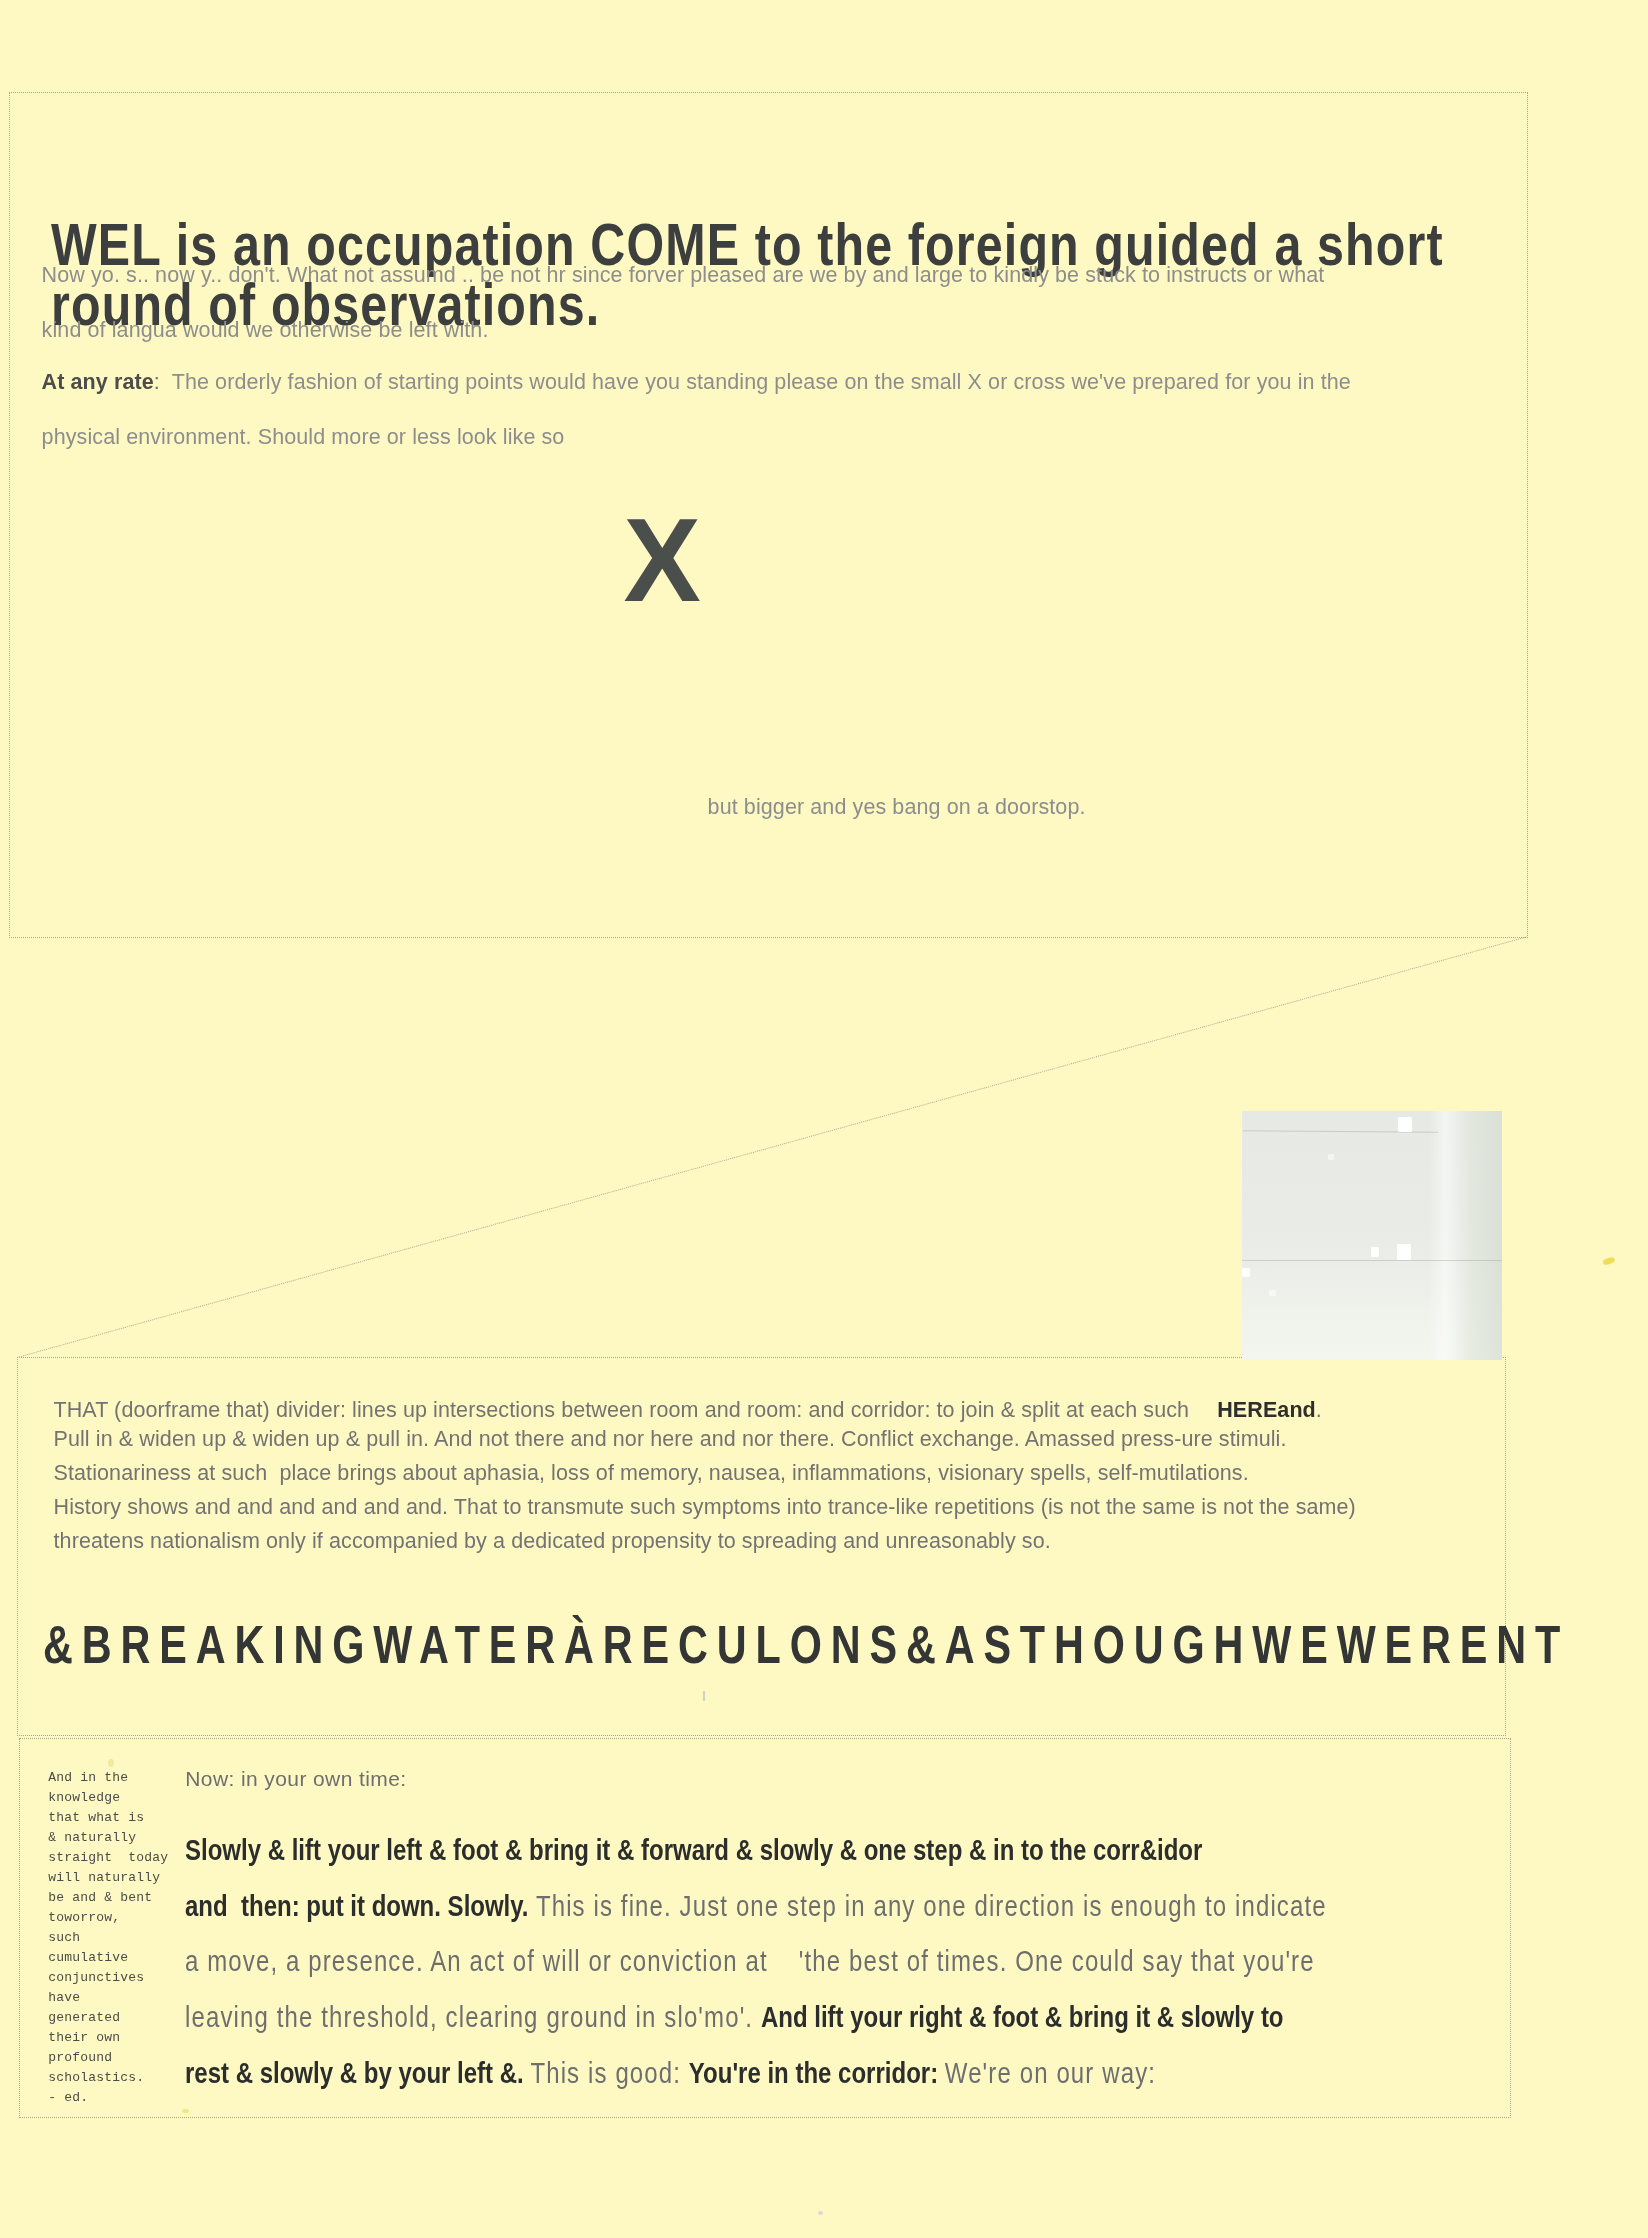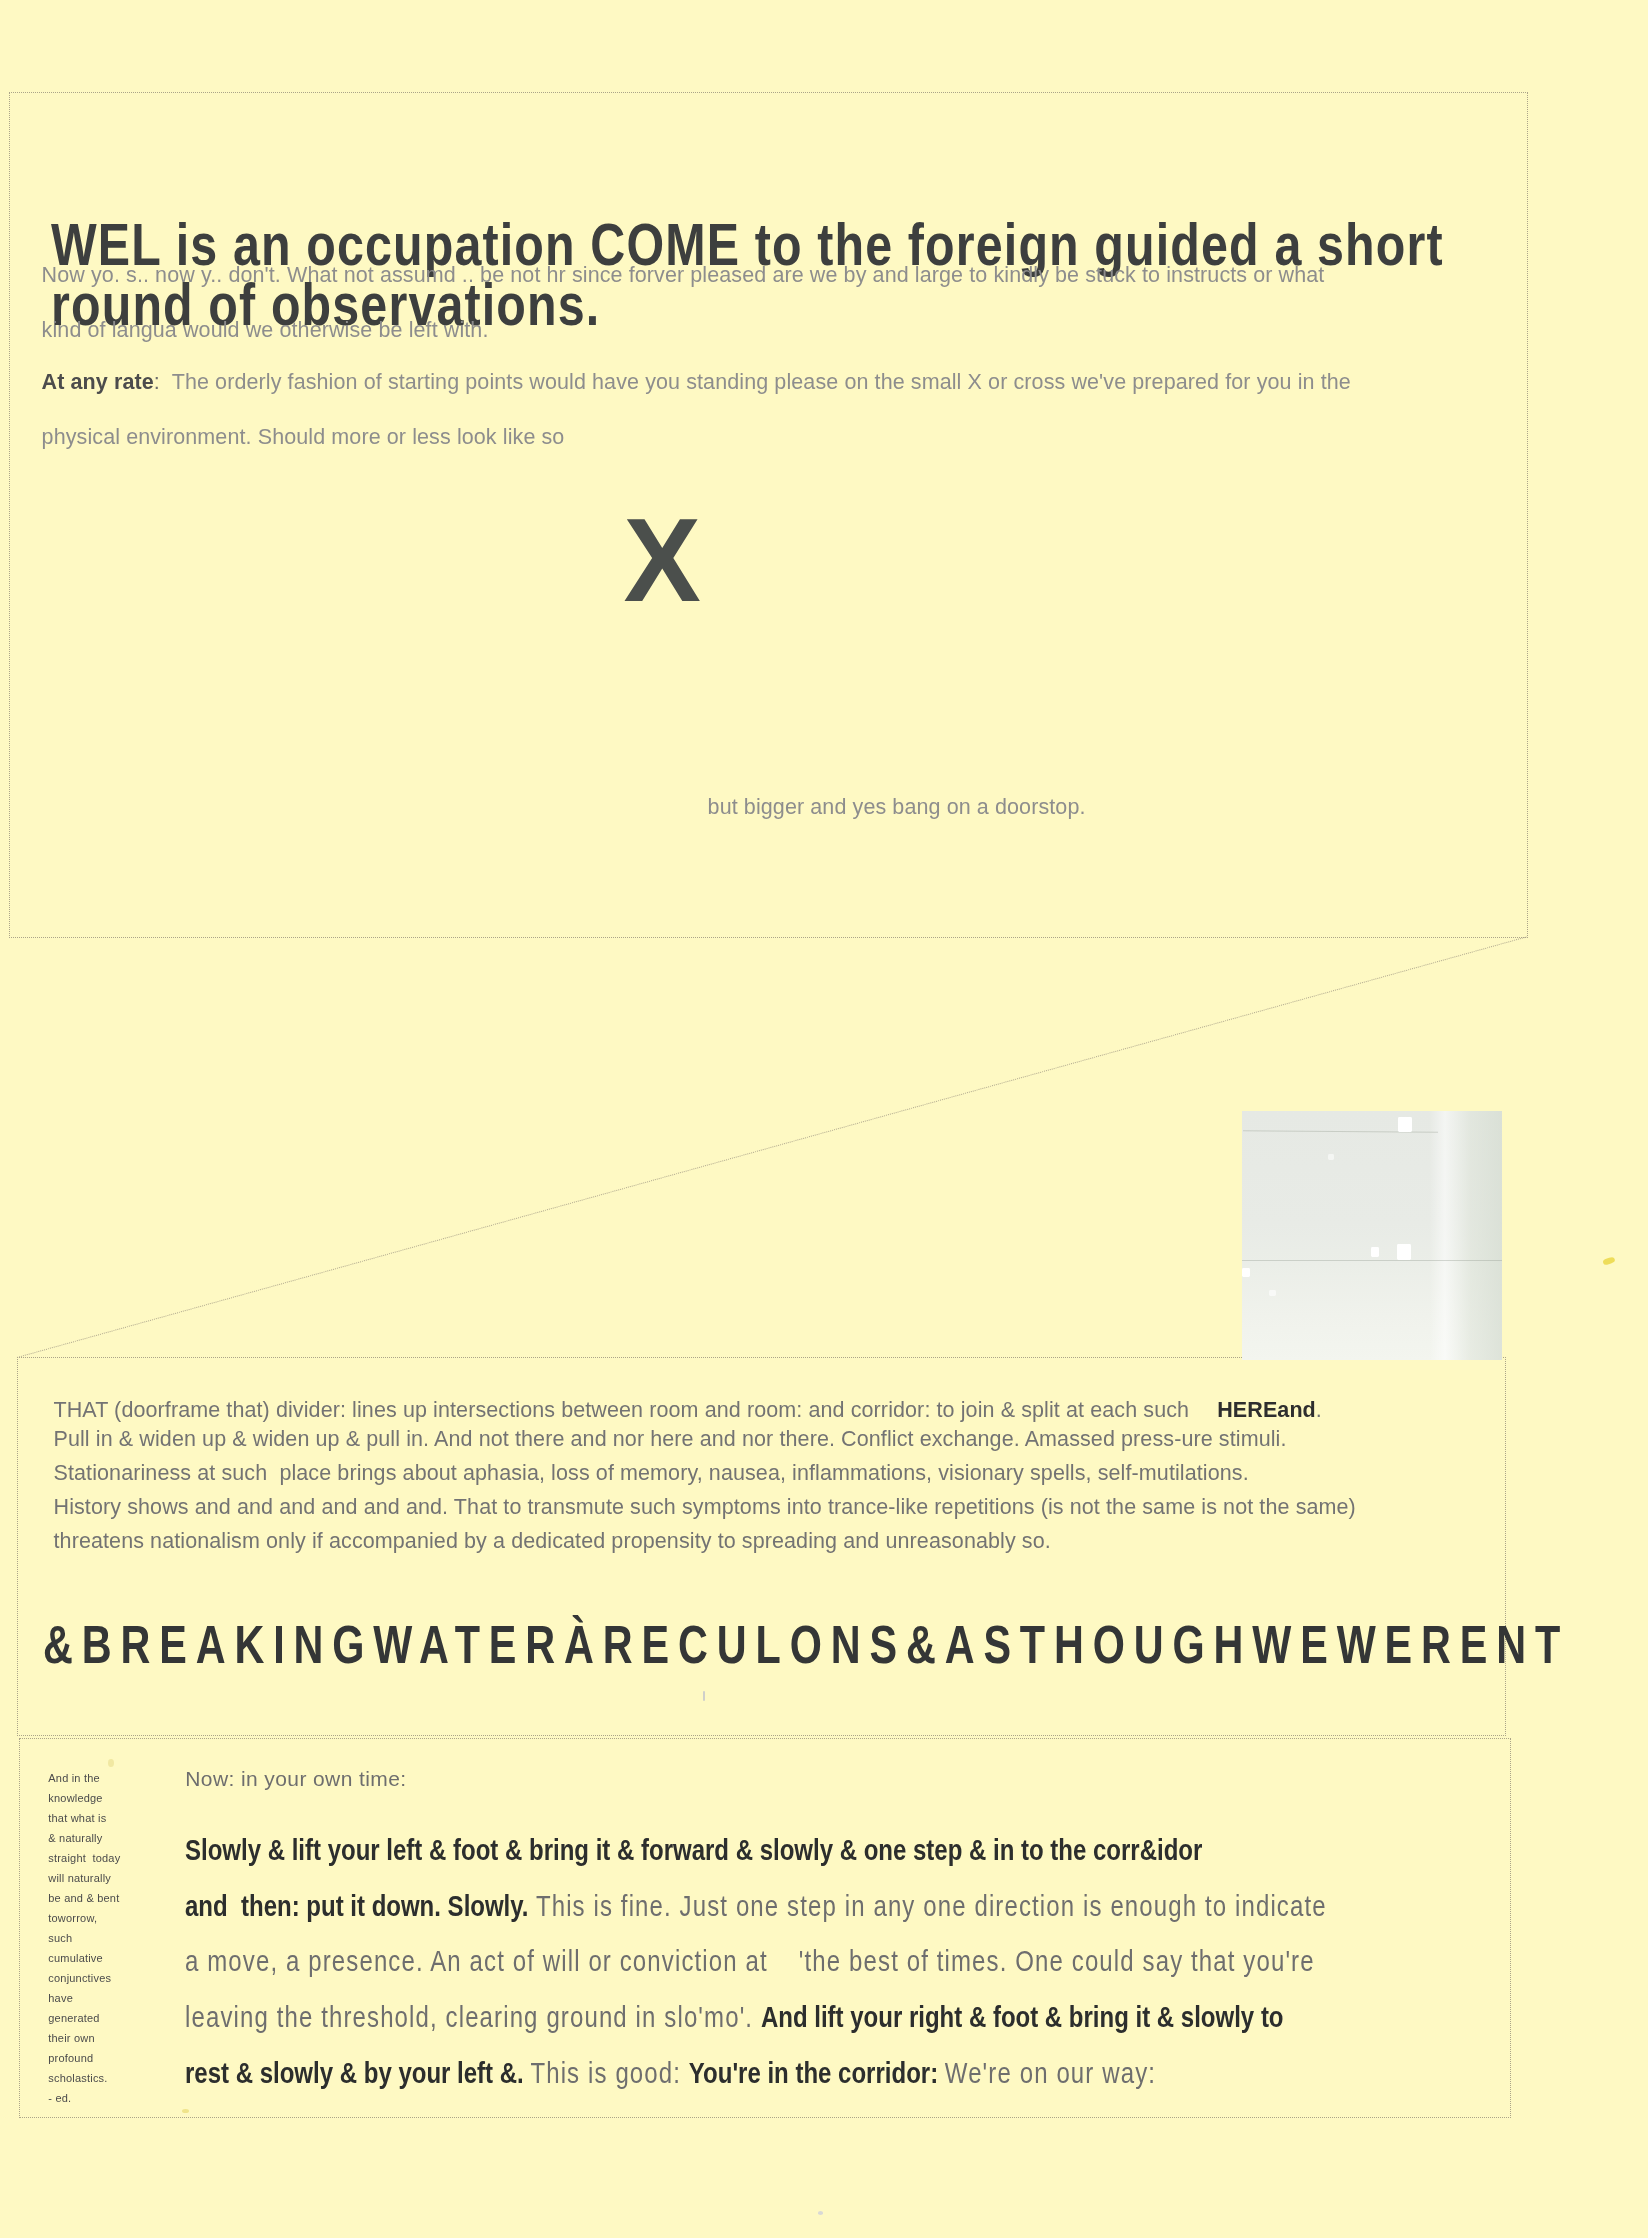--- a/index.html
+++ b/index.html
@@ -62,21 +62,21 @@
   .s2text{color:#737373;}
   .inbold{color:#2e2e2e;font-weight:700;margin-left:22px;}
   .h2wrap{
     position:absolute;left:41px;top:1613px;
     font-size:53px;font-weight:700;letter-spacing:11.4px;color:#343636;
     transform:scaleX(.78);transform-origin:left top;white-space:pre;
   }
   
   .marginnote{
     left:47px;top:1767px;width:157px;
-    font-family:Liberation Sans, sans-serif;font-size:11px;line-height:20px;
+    font-family:Liberation Mono, monospace;font-size:13px;line-height:20px;
     color:#4b4b4b;letter-spacing:0.2px;
   }
   .intro{left:185px;top:1766px;font-size:21px;color:#6e6e6e;letter-spacing:0.4px;}
   .cline{
     position:absolute;left:185px;white-space:pre;font-size:30px;line-height:34px;
     transform:scaleX(.8);transform-origin:left top;
   }
   .cl1{top:1832px;} .cl2{top:1887px;} .cl3{top:1943px;} .cl4{top:1999px;} .cl5{top:2055px;}
   .cb{font-weight:700;color:#2c2e2d;letter-spacing:0;}
   .cr{font-weight:400;color:#6e6e6e;letter-spacing:1.4px;}

